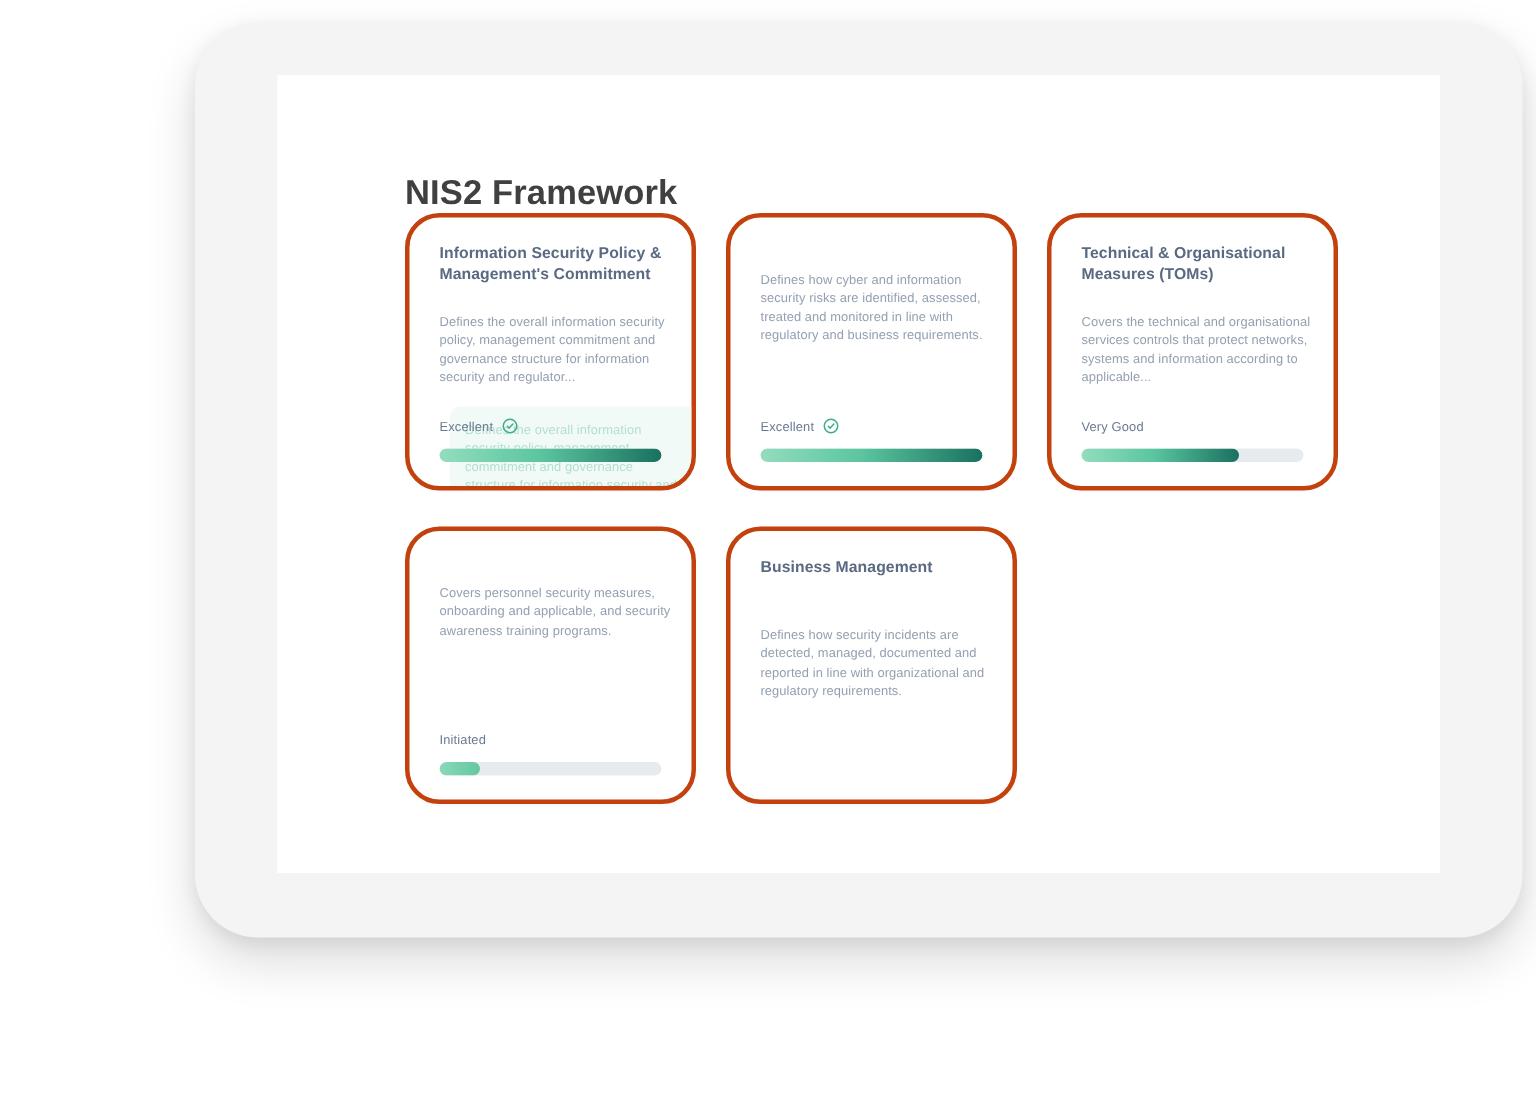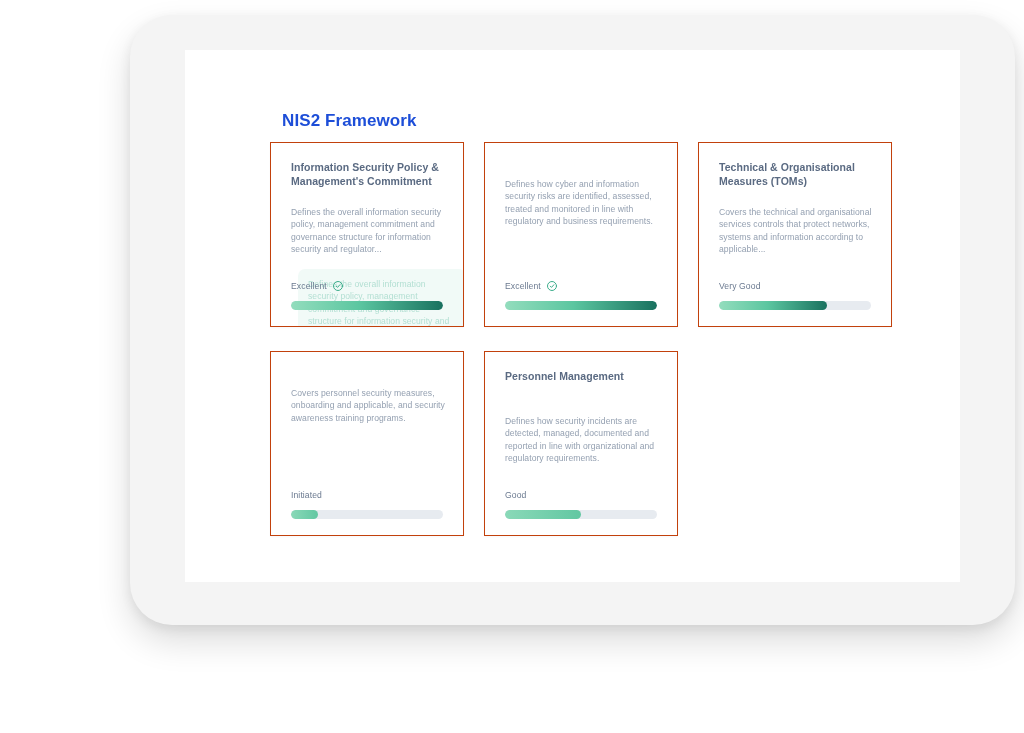--- a/index.html
+++ b/index.html
@@ -30,45 +30,45 @@
     top: 35px;
     width: 775px;
     height: 532px;
     background: #ffffff;
     overflow: hidden;
   }
 
   
   .page-title {
     position: absolute;
-    left: 97px;
+    left: 85px;
     top: 50px;
-    font-size: 17px;
+    font-size: 23px;
     font-weight: 700;
-    color: #1d4ed8;
+    color: #404040;
     letter-spacing: 0.1px;
   }
 
   .card-grid {
     position: absolute;
     left: 85px;
     top: 92px;
     width: 622px;
     display: grid;
     grid-template-columns: repeat(3, 194px);
     grid-template-rows: 185px 185px;
     column-gap: 20px;
     row-gap: 24px;
   }
 
   .card {
     position: relative;
     background: #ffffff;
-    border: 1px solid #c2410c;
-    border-radius: 0;
+    border: 3px solid #c2410c;
+    border-radius: 23px;
     box-sizing: border-box;
     padding: 17px 10px 16px 20px;
     overflow: hidden;
     box-shadow: 0 1px 2px rgba(20,40,80,0.03);
   }
 
   .card-title {
     font-size: 10.5px;
     font-weight: 700;
     color: #5a6a82;
@@ -219,28 +219,20 @@
           <div class="rating-row">
             <span class="rating-label">Initiated</span>
           </div>
           <div class="bar-track">
             <div class="bar-fill short" style="width:18%"></div>
           </div>
         </div>
       </div>
 
       <div class="card">
-        <div class="card-title">Personnel Management</div>
+        <div class="card-title">Business Management</div>
         <div class="card-desc">Defines how security incidents are detected, managed, documented and reported in line with organizational and regulatory requirements.</div>
-        <div class="progress-block">
-          <div class="rating-row">
-            <span class="rating-label">Good</span>
-          </div>
-          <div class="bar-track">
-            <div class="bar-fill short" style="width:50%"></div>
-          </div>
-        </div>
       </div>
 
 
     </div>
   </div>
 </div>
 
 </body></html>

